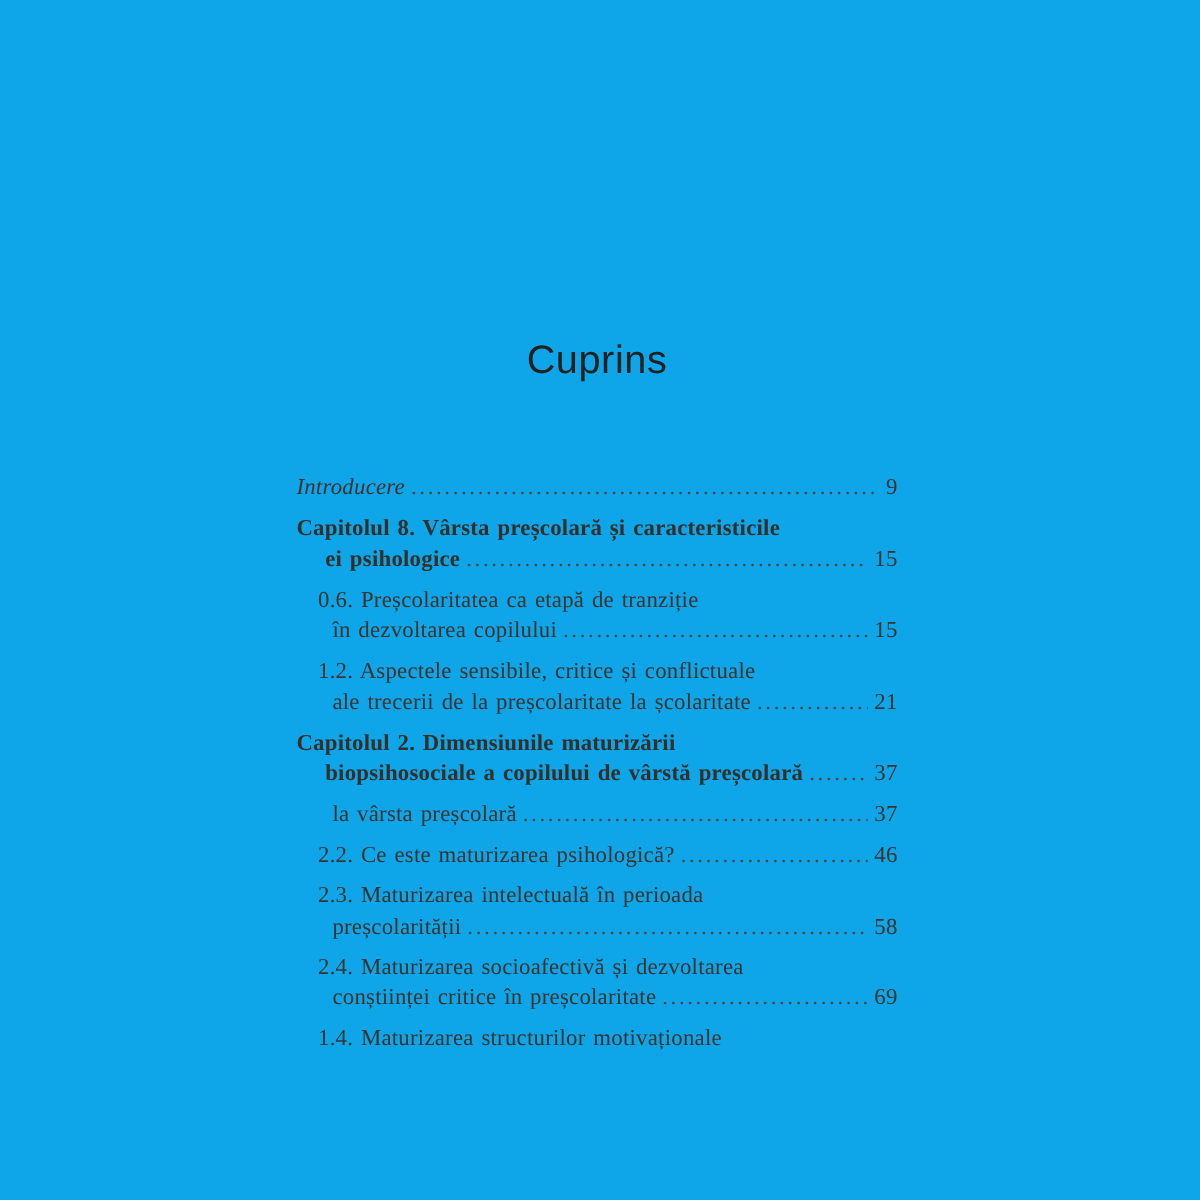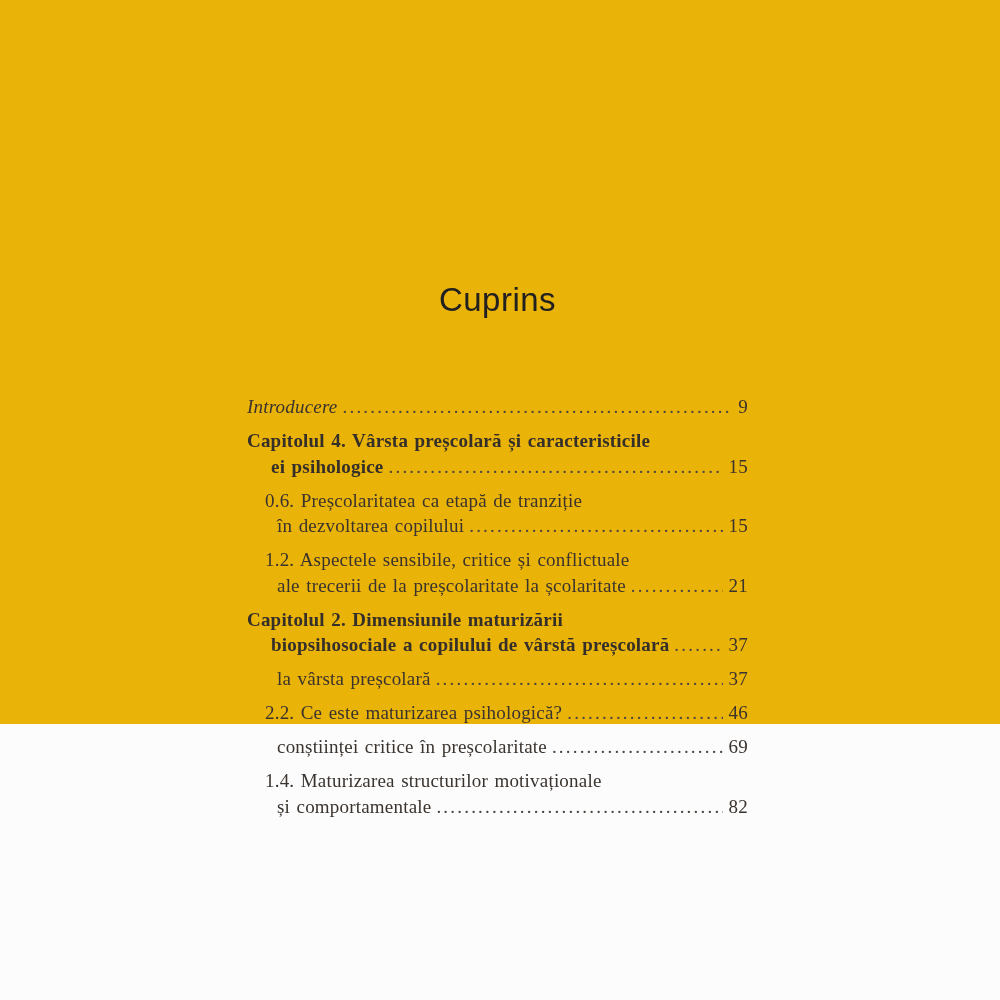--- a/index.html
+++ b/index.html
@@ -6,22 +6,22 @@
     margin: 0;
     padding: 0;
     width: 1000px;
     height: 1000px;
     background: #fcfcfc;
     overflow: hidden;
   }
   .scan-page {
     position: relative;
     width: 1000px;
-    height: 724px;
-    background: #eab308;
+    height: 1000px;
+    background: #0ea5e9;
   }
   .content {
     position: absolute;
     left: 247px;
     top: 0;
     width: 501px;
   }
   .doc-title {
     margin: 0;
     padding-top: 282px;
@@ -83,21 +83,21 @@
       <div class="entry italic">
         <div class="line">
           <span class="txt">Introducere</span>
           <span class="leader"></span>
           <span class="pagenum">9</span>
         </div>
       </div>
 
       <div class="entry bold">
         <div class="line">
-          <span class="txt">Capitolul 4. Vârsta preșcolară și caracteristicile</span>
+          <span class="txt">Capitolul 8. Vârsta preșcolară și caracteristicile</span>
         </div>
         <div class="line ind-chapcont">
           <span class="txt">ei psihologice</span>
           <span class="leader"></span>
           <span class="pagenum">15</span>
         </div>
       </div>
 
       <div class="entry">
         <div class="line ind-sub">
@@ -141,35 +141,43 @@
       </div>
 
       <div class="entry">
         <div class="line ind-sub">
           <span class="txt">2.2. Ce este maturizarea psihologică?</span>
           <span class="leader"></span>
           <span class="pagenum">46</span>
         </div>
       </div>
 
+      <div class="entry">
+        <div class="line ind-sub">
+          <span class="txt">2.3. Maturizarea intelectuală în perioada</span>
+        </div>
+        <div class="line ind-subcont">
+          <span class="txt">preșcolarității</span>
+          <span class="leader"></span>
+          <span class="pagenum">58</span>
+        </div>
+      </div>
 
       <div class="entry">
+        <div class="line ind-sub">
+          <span class="txt">2.4. Maturizarea socioafectivă și dezvoltarea</span>
+        </div>
         <div class="line ind-subcont">
           <span class="txt">conștiinței critice în preșcolaritate</span>
           <span class="leader"></span>
           <span class="pagenum">69</span>
         </div>
       </div>
 
       <div class="entry">
         <div class="line ind-sub">
           <span class="txt">1.4. Maturizarea structurilor motivaționale</span>
         </div>
-        <div class="line ind-subcont">
-          <span class="txt">și comportamentale</span>
-          <span class="leader"></span>
-          <span class="pagenum">82</span>
-        </div>
       </div>
 
     </div>
   </div>
 </div>
 
 </body></html>

